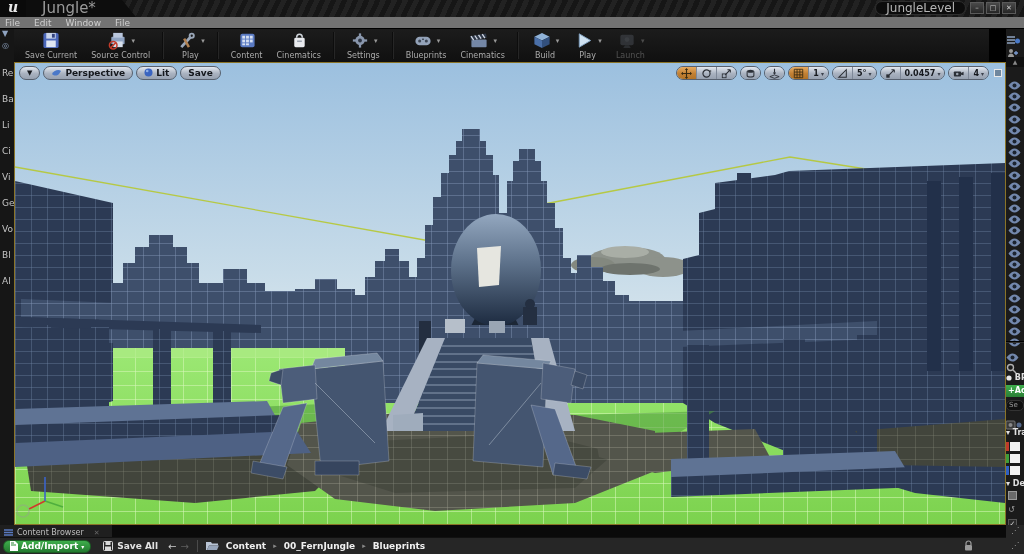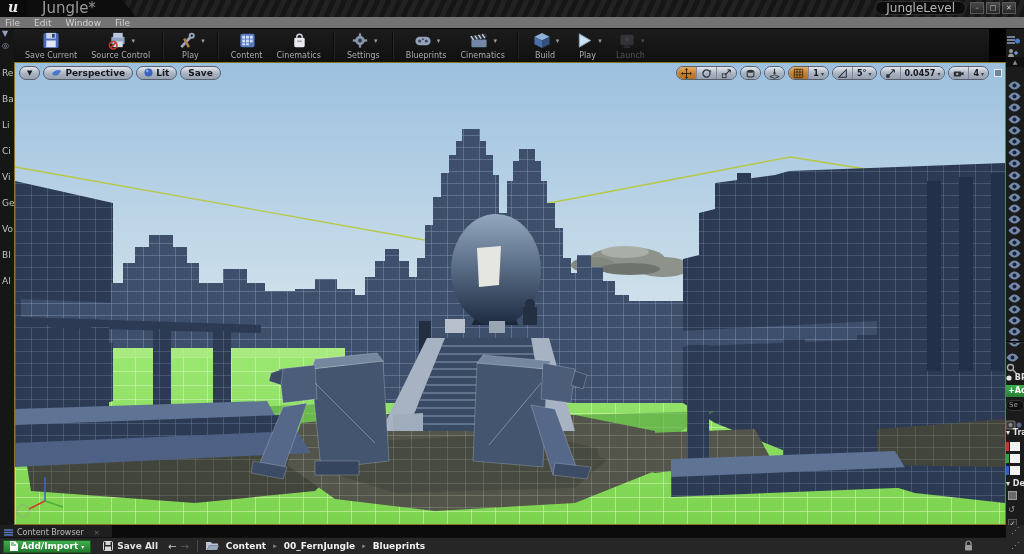--- a/index.html
+++ b/index.html
@@ -87,21 +87,21 @@
 
   
   #bottom-tabs { position:absolute; left:0; top:525px; width:1024px; height:12px; background:#0a0a0a; }
   #cb-tab { position:absolute; left:0; top:0; width:112px; height:12px; background:#1f1f1f;
     display:flex; align-items:flex-end; gap:4px; padding-left:4px; }
   #cb-tab .tab-label { color:#bdbdbd; font-size:8px; }
   #cb-tab .tab-close { color:#666; font-size:7px; margin-left:6px; }
   #bottom-bar { position:absolute; left:0; top:537px; width:1024px; height:17px; background:#262626;
     display:flex; align-items:center; border-top:1px solid #111; }
   #add-import { height:13px; margin-left:3px; display:flex; align-items:center; gap:3px;
-    background:linear-gradient(#3fae4c,#237a2f); border:1px solid #1c5c24; border-radius:0;
+    background:linear-gradient(#3fae4c,#237a2f); border:1px solid #1c5c24; border-radius:6px;
     padding:0 6px; color:#fff; font-size:9px; font-weight:bold; }
   #add-import .caret { font-size:6px; }
   #save-all { display:flex; align-items:center; gap:4px; margin-left:12px; color:#e2e2e2;
     font-size:9px; font-weight:bold; }
   .nav-arrow { font-size:10px; margin-left:10px; }
   #nav-back { color:#cfcfcf; }
   #nav-fwd { color:#5f5f5f; margin-left:4px; }
   .bb-sep { width:1px; height:12px; background:#4a4a4a; margin:0 8px; }
   #breadcrumb { display:flex; align-items:center; gap:7px; }
   .crumb { color:#f0f0f0; font-size:9px; font-weight:bold; }

